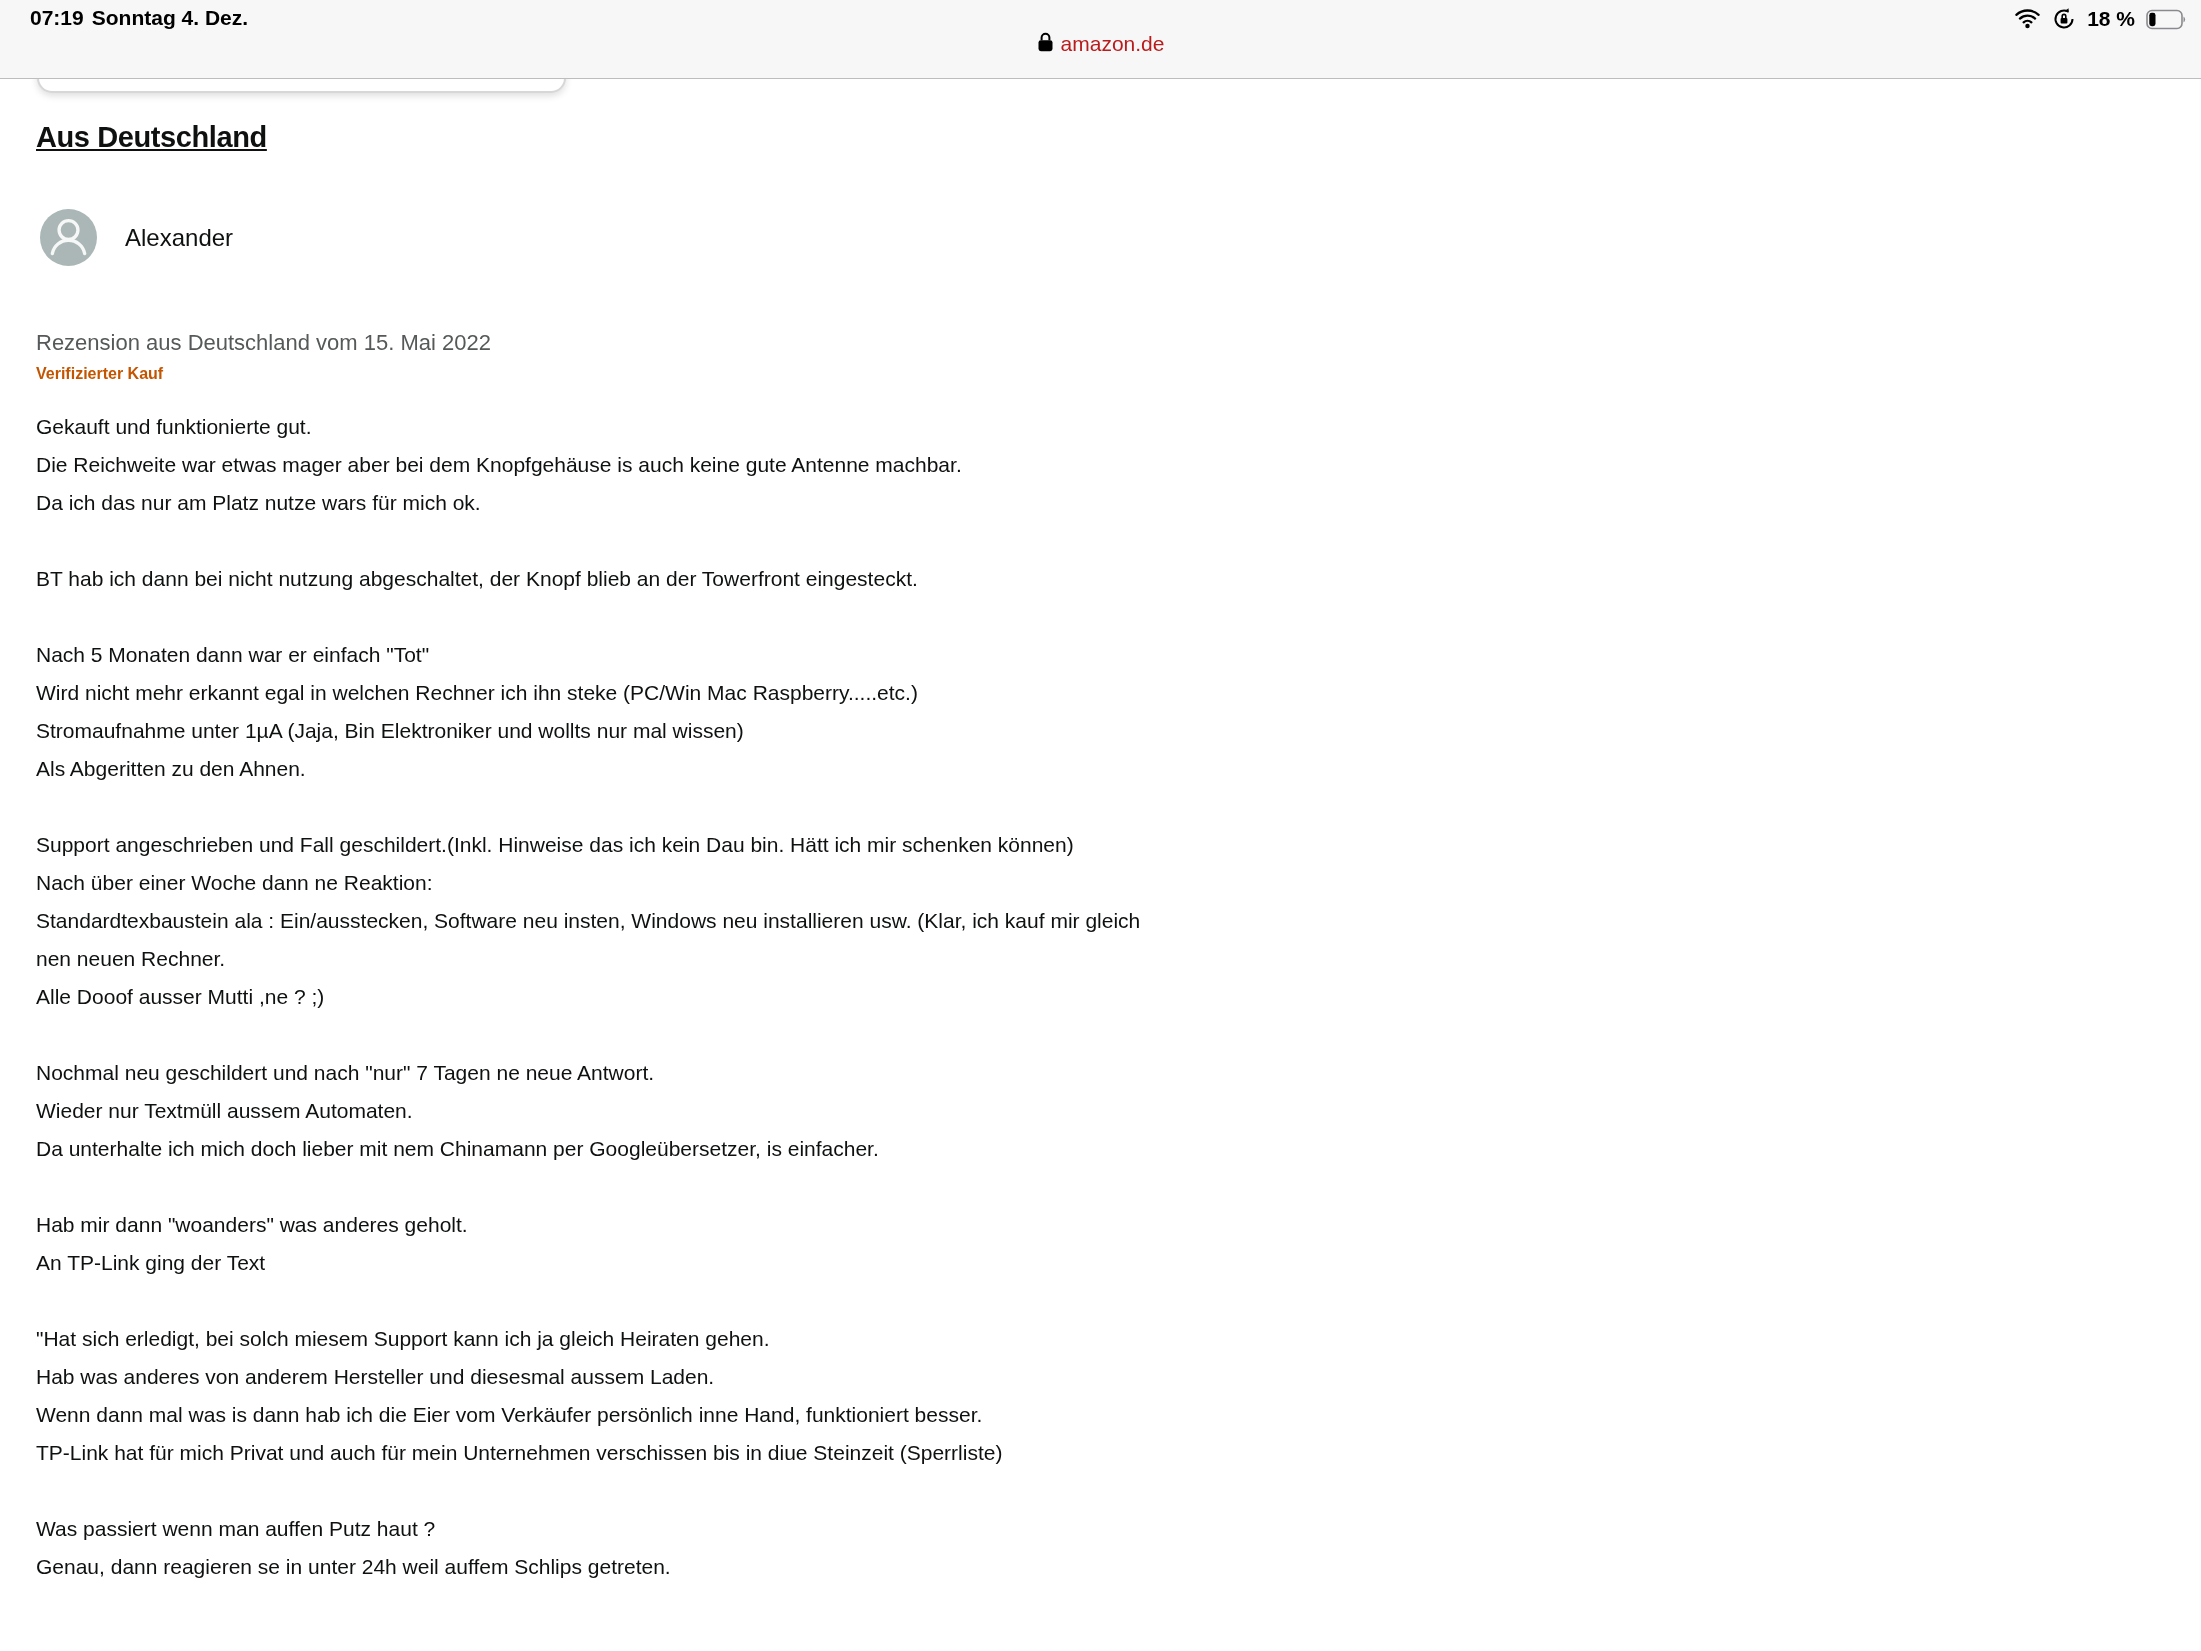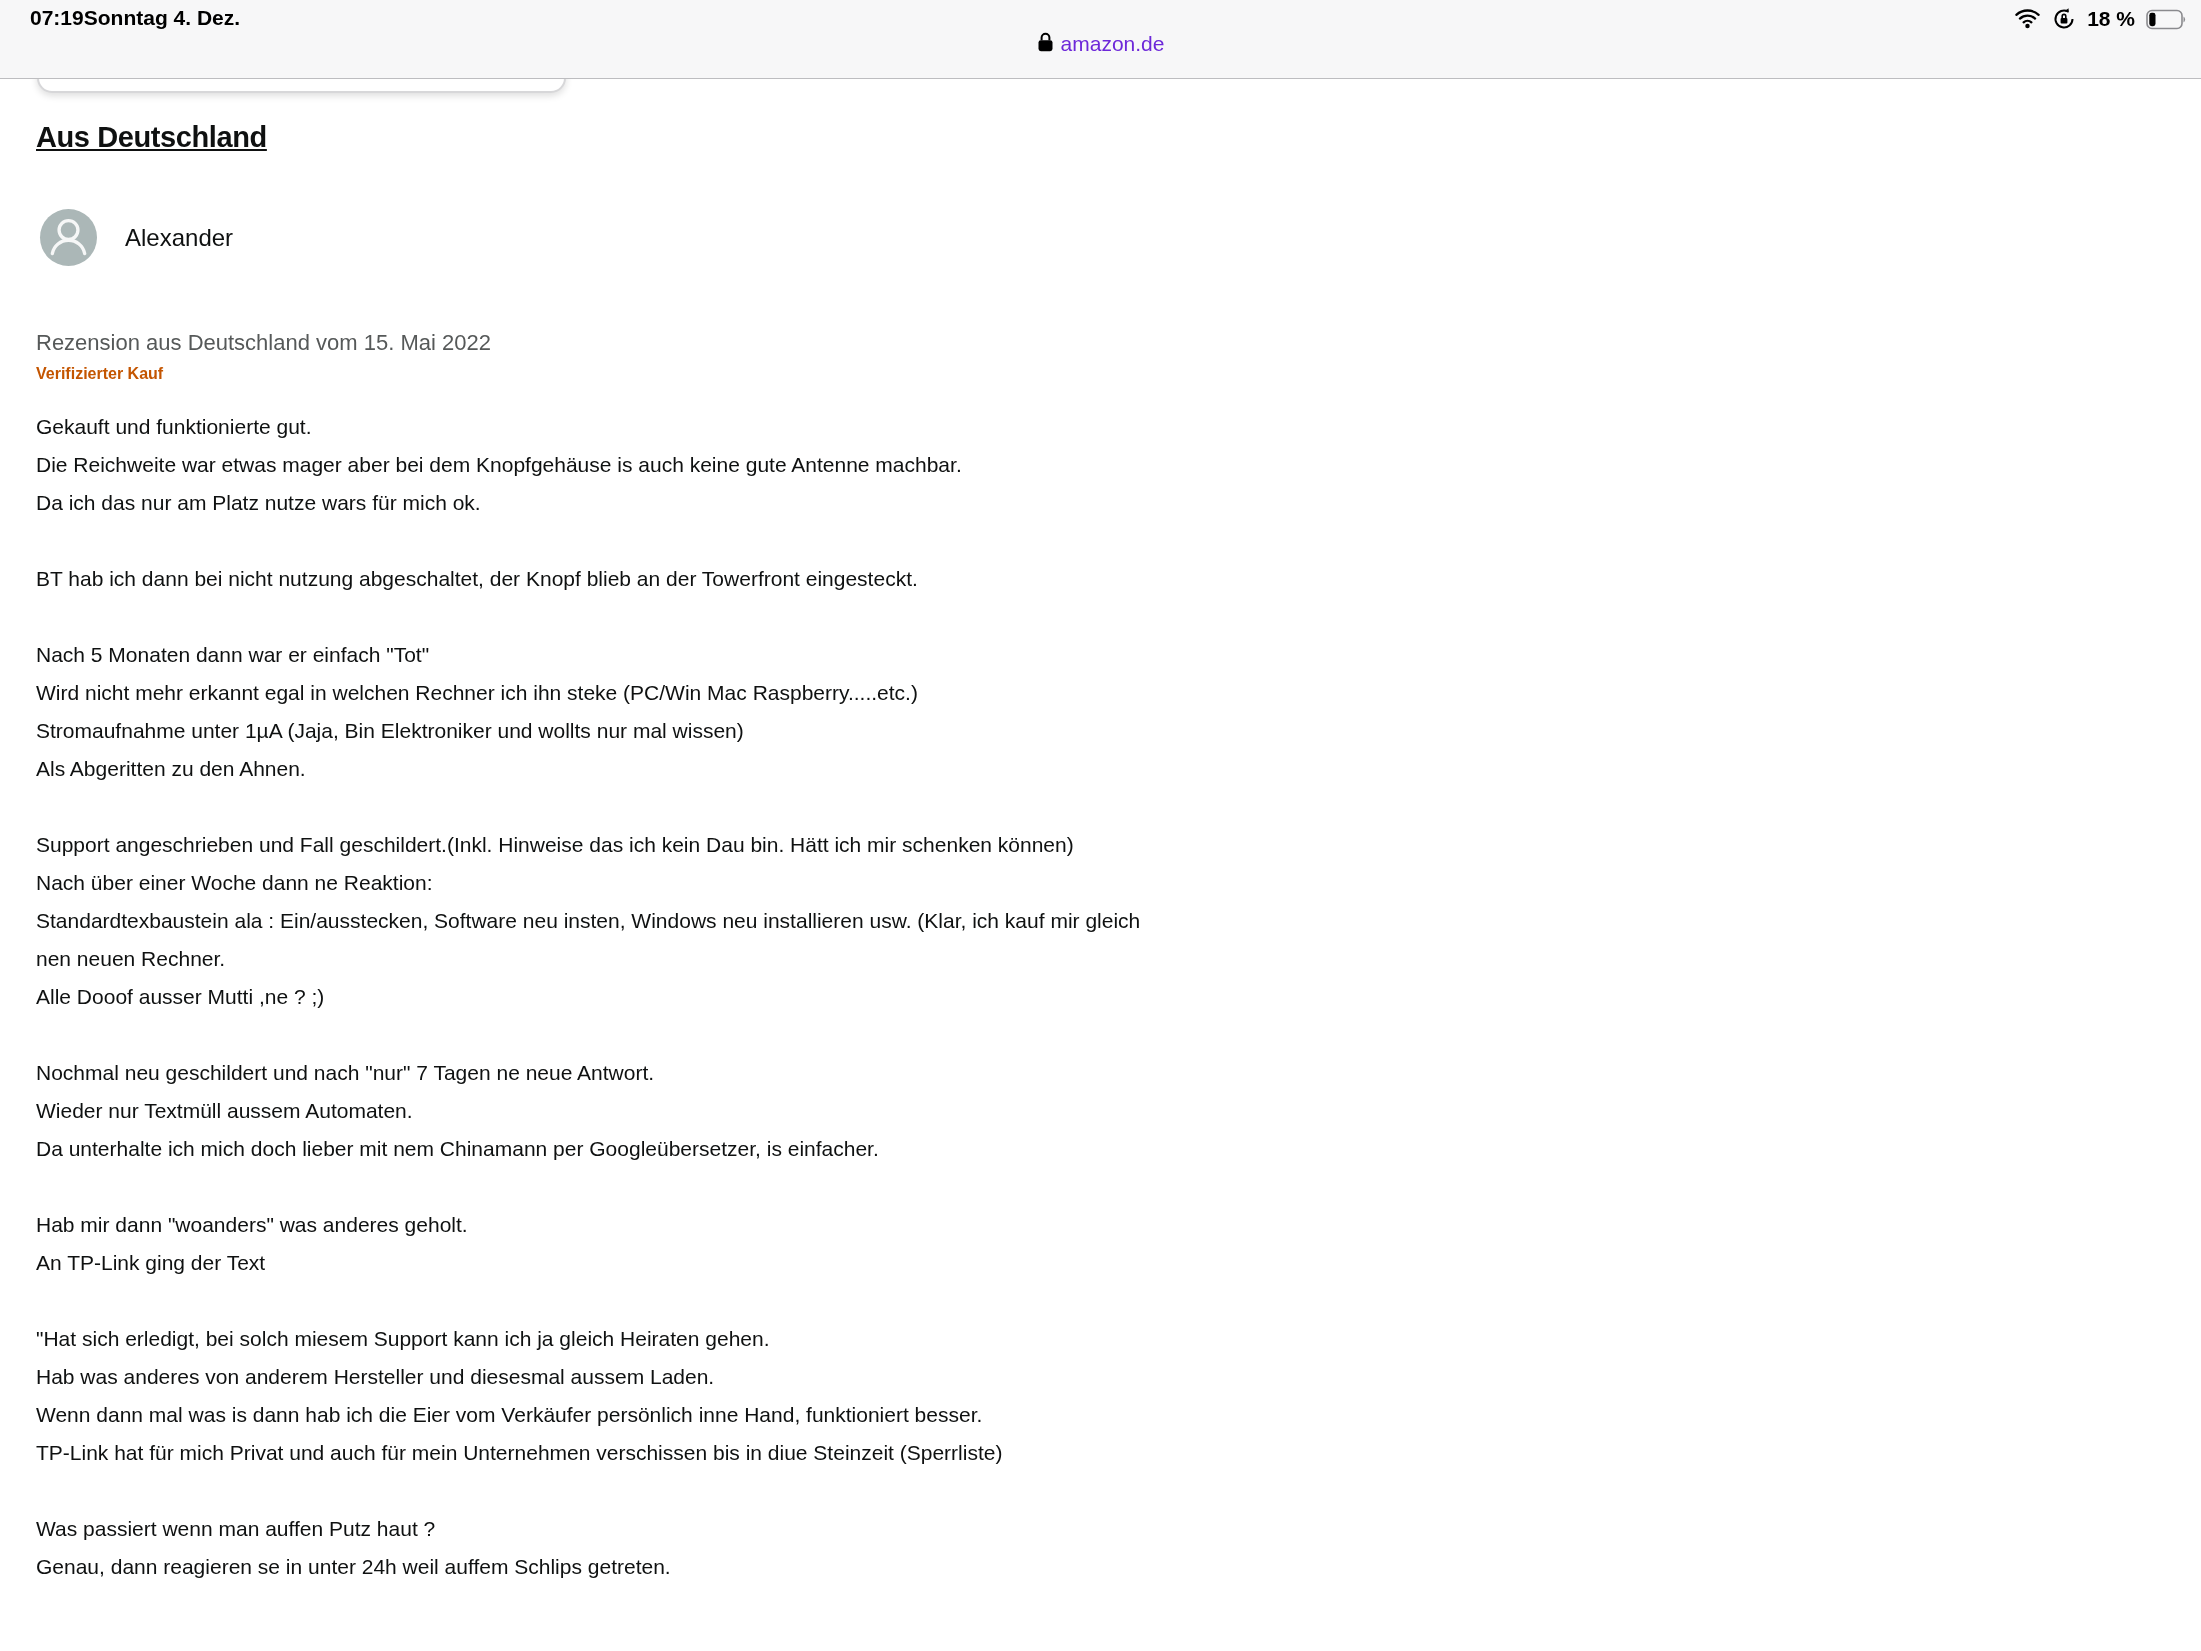--- a/index.html
+++ b/index.html
@@ -6,32 +6,32 @@
   #screen{
     position:relative;width:2202px;height:1651px;background:#ffffff;
     font-family:"Liberation Sans", sans-serif;color:#0F1111;overflow:hidden;
   }
   
   .chrome{
     position:absolute;top:0;left:0;width:2202px;height:78px;
     background:#f7f7f8;border-bottom:1px solid #bdbdc0;z-index:10;
   }
   .status-left{
-    position:absolute;top:6px;left:30px;display:flex;gap:0;
+    position:absolute;top:6px;left:30px;display:flex;gap:8px;
     font-size:21px;font-weight:600;color:#000;
   }
   .status-right{
     position:absolute;top:7px;right:14px;display:flex;align-items:center;gap:11px;
     font-size:21px;font-weight:600;color:#000;
   }
   .status-right svg{display:block;}
   .url-row{
     position:absolute;top:29px;left:0;width:100%;height:30px;
     display:flex;justify-content:center;align-items:center;gap:8px;
-    font-size:21px;color:#6d28d9;
+    font-size:21px;color:#b91c1c;
   }
   
   .search-remnant{
     position:absolute;top:57px;left:37px;width:525px;height:32px;
     background:#fff;border:2px solid #d7d7d9;border-radius:0 0 15px 15px;
     box-shadow:0 3px 7px rgba(0,0,0,0.13);z-index:5;
   }
   
   .page-title{
     position:absolute;top:121px;left:36px;

